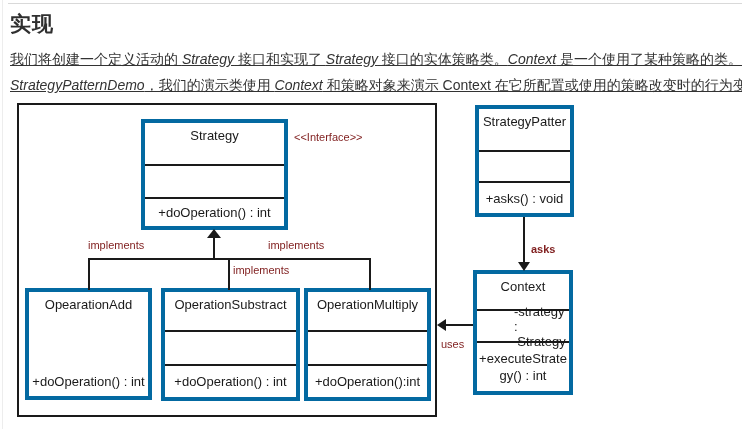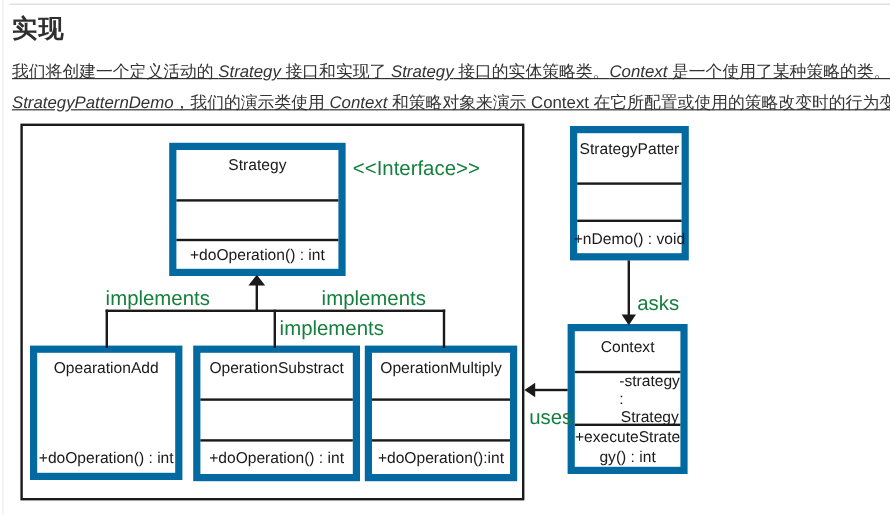--- a/index.html
+++ b/index.html
@@ -35,21 +35,21 @@
   .p1 { top: 49px; }
   .p2 { top: 75px; }
 
   
   .outer-box {
     position: absolute; left: 17px; top: 103px; width: 420px; height: 314px;
     border: 2px solid #1a1a1a; box-sizing: border-box; background: #ffffff;
   }
   .uml-box {
     position: absolute; background: #ffffff;
-    border: 6px solid #0369a1; box-sizing: border-box;
+    border: 4px solid #0369a1; box-sizing: border-box;
     display: flex; flex-direction: column;
     font-size: 13px; color: #1a1a1a;
   }
   .uml-box * { box-sizing: border-box; }
   .uml-title {
     text-align: center; padding-top: 5px; white-space: nowrap;
     line-height: 15px;
   }
   .uml-attrs {
     border-top: 2px solid #1a1a1a; border-bottom: 2px solid #1a1a1a;
@@ -62,21 +62,21 @@
     white-space: nowrap; line-height: 17px;
   }
   .box-strategy { left: 141px; top: 119px; width: 147px; height: 111px; }
   .box-strategy .uml-title  { height: 41px; }
   .box-strategy .uml-attrs  { height: 35px; }
   .box-demo     { left: 475px; top: 105px; width: 99px; height: 112px; }
   .box-demo .uml-title  { height: 41px; }
   .box-demo .uml-attrs  { height: 33px; }
   .box-context  { left: 473px; top: 270px; width: 100px; height: 125px; }
   .box-context .uml-title { height: 35px; }
-  .box-context .uml-attrs { height: 46px; padding-left: 37px; }
+  .box-context .uml-attrs { height: 34px; padding-left: 37px; }
   .box-add { left: 25px;  top: 288px; width: 127px; height: 112px; align-items: center; }
   .box-sub { left: 161px; top: 288px; width: 139px; height: 113px; }
   .box-mul { left: 304px; top: 288px; width: 127px; height: 113px; }
   .box-add .uml-title, .box-sub .uml-title, .box-mul .uml-title { height: 38px; }
   .box-add .uml-attrs, .box-sub .uml-attrs, .box-mul .uml-attrs { height: 36px; }
 
   .line { position: absolute; background: #1a1a1a; }
   .l-bus     { left: 88px;  top: 258px; width: 283px; height: 2px; }
   .l-v-add   { left: 88px;  top: 258px; width: 2px; height: 32px; }
   .l-v-arrow { left: 213px; top: 237px; width: 2px; height: 23px; }
@@ -94,26 +94,26 @@
     position: absolute; left: 518px; top: 262px; width: 0; height: 0;
     border-left: 6px solid transparent; border-right: 6px solid transparent;
     border-top: 9px solid #1a1a1a;
   }
   .arrow-left {
     position: absolute; left: 437px; top: 319px; width: 0; height: 0;
     border-top: 6px solid transparent; border-bottom: 6px solid transparent;
     border-right: 9px solid #1a1a1a;
   }
 
-  .dlabel { position: absolute; font-size: 17px; color: #15803d; white-space: nowrap; }
+  .dlabel { position: absolute; font-size: 11px; color: #7f1d1d; white-space: nowrap; }
   .lbl-interface { left: 294px; top: 131px; }
   .lbl-impl-left  { left: 88px;  top: 239px; }
   .lbl-impl-right { left: 268px; top: 239px; }
   .lbl-impl-mid   { left: 233px; top: 264px; }
-  .lbl-asks { left: 531px; top: 243px; }
+  .lbl-asks { left: 531px; top: 243px; font-weight: bold; }
   .lbl-uses { left: 441px; top: 338px; text-align: right; }
 </style>
 </head>
 <body>
 
 <div class="stage">
 
   <div class="edge-line"></div>
   <div class="top-rule"></div>
 
@@ -133,21 +133,21 @@
       <div class="uml-methods">+doOperation() : int</div>
     </div>
 
     <div class="dlabel lbl-interface">&lt;&lt;Interface&gt;&gt;</div>
 
     <div class="uml-box box-demo">
       <div class="uml-title">
         <div>StrategyPatter</div>
       </div>
       <div class="uml-attrs"></div>
-      <div class="uml-methods">+nDemo() : void</div>
+      <div class="uml-methods">+asks() : void</div>
     </div>
 
     <div class="uml-box box-context">
       <div class="uml-title">Context</div>
       <div class="uml-attrs">
         <div>-strategy :</div>
         <div>Strategy</div>
       </div>
       <div class="uml-methods">
         <div>+executeStrate</div>

